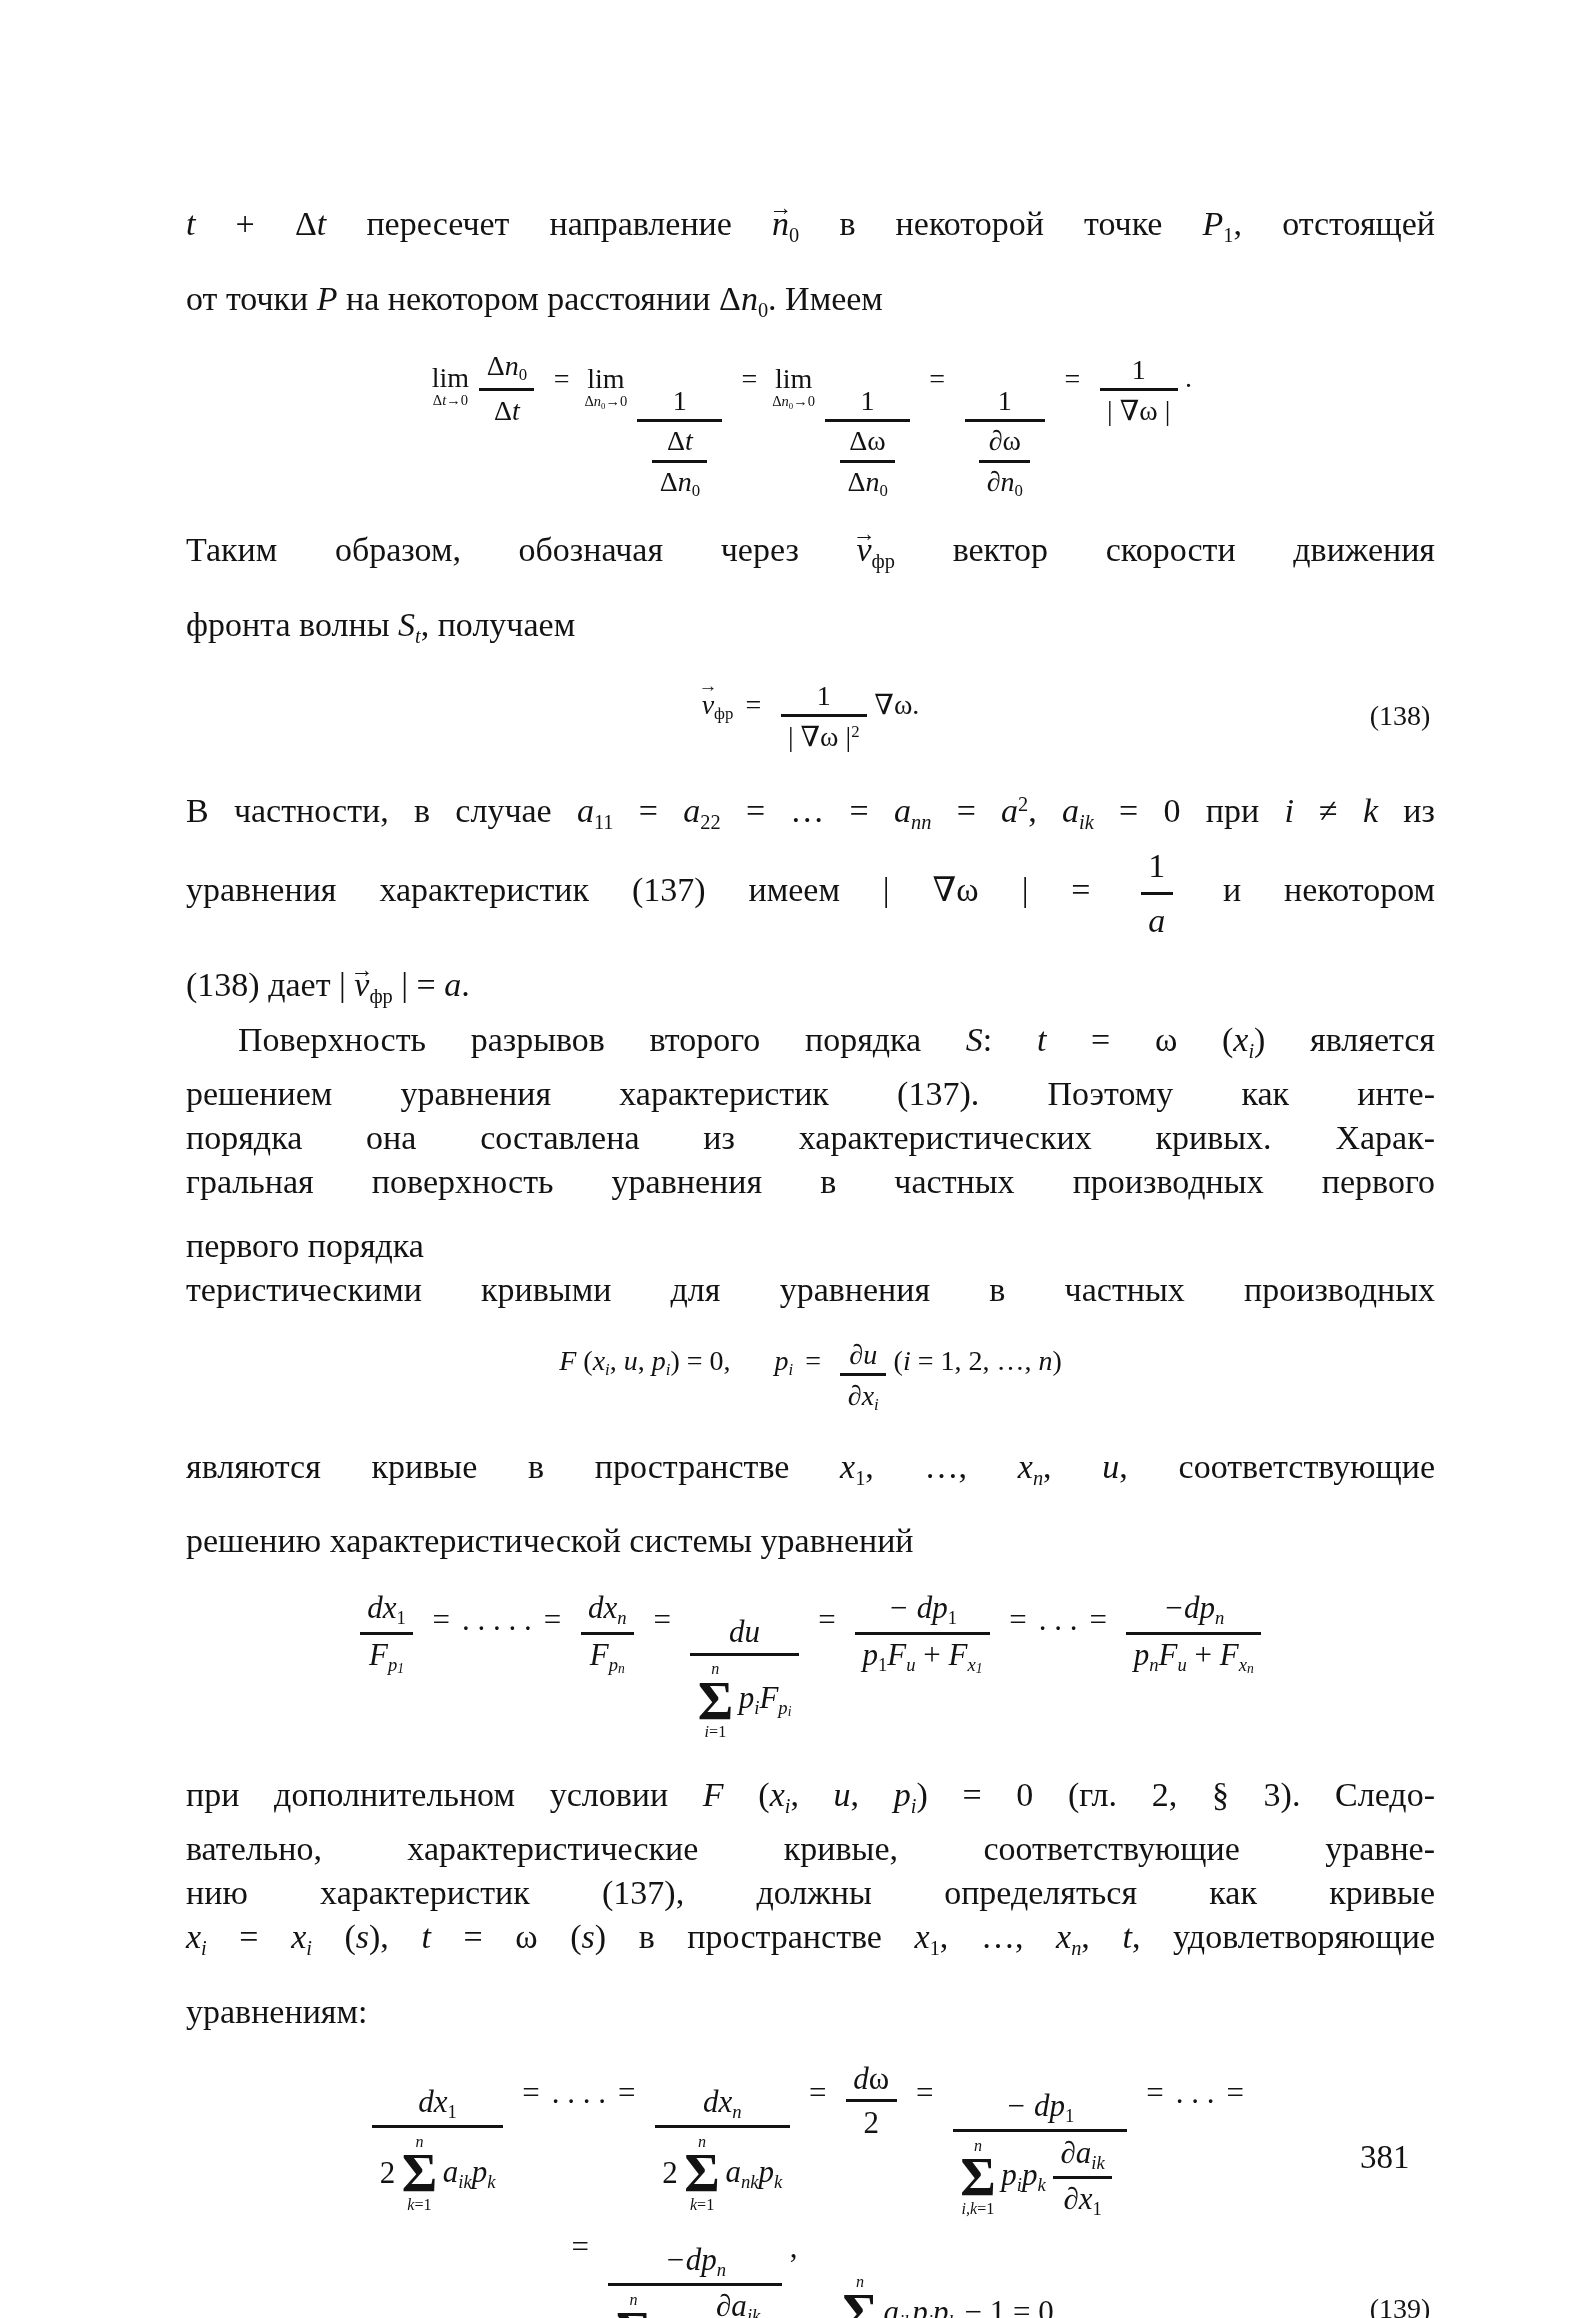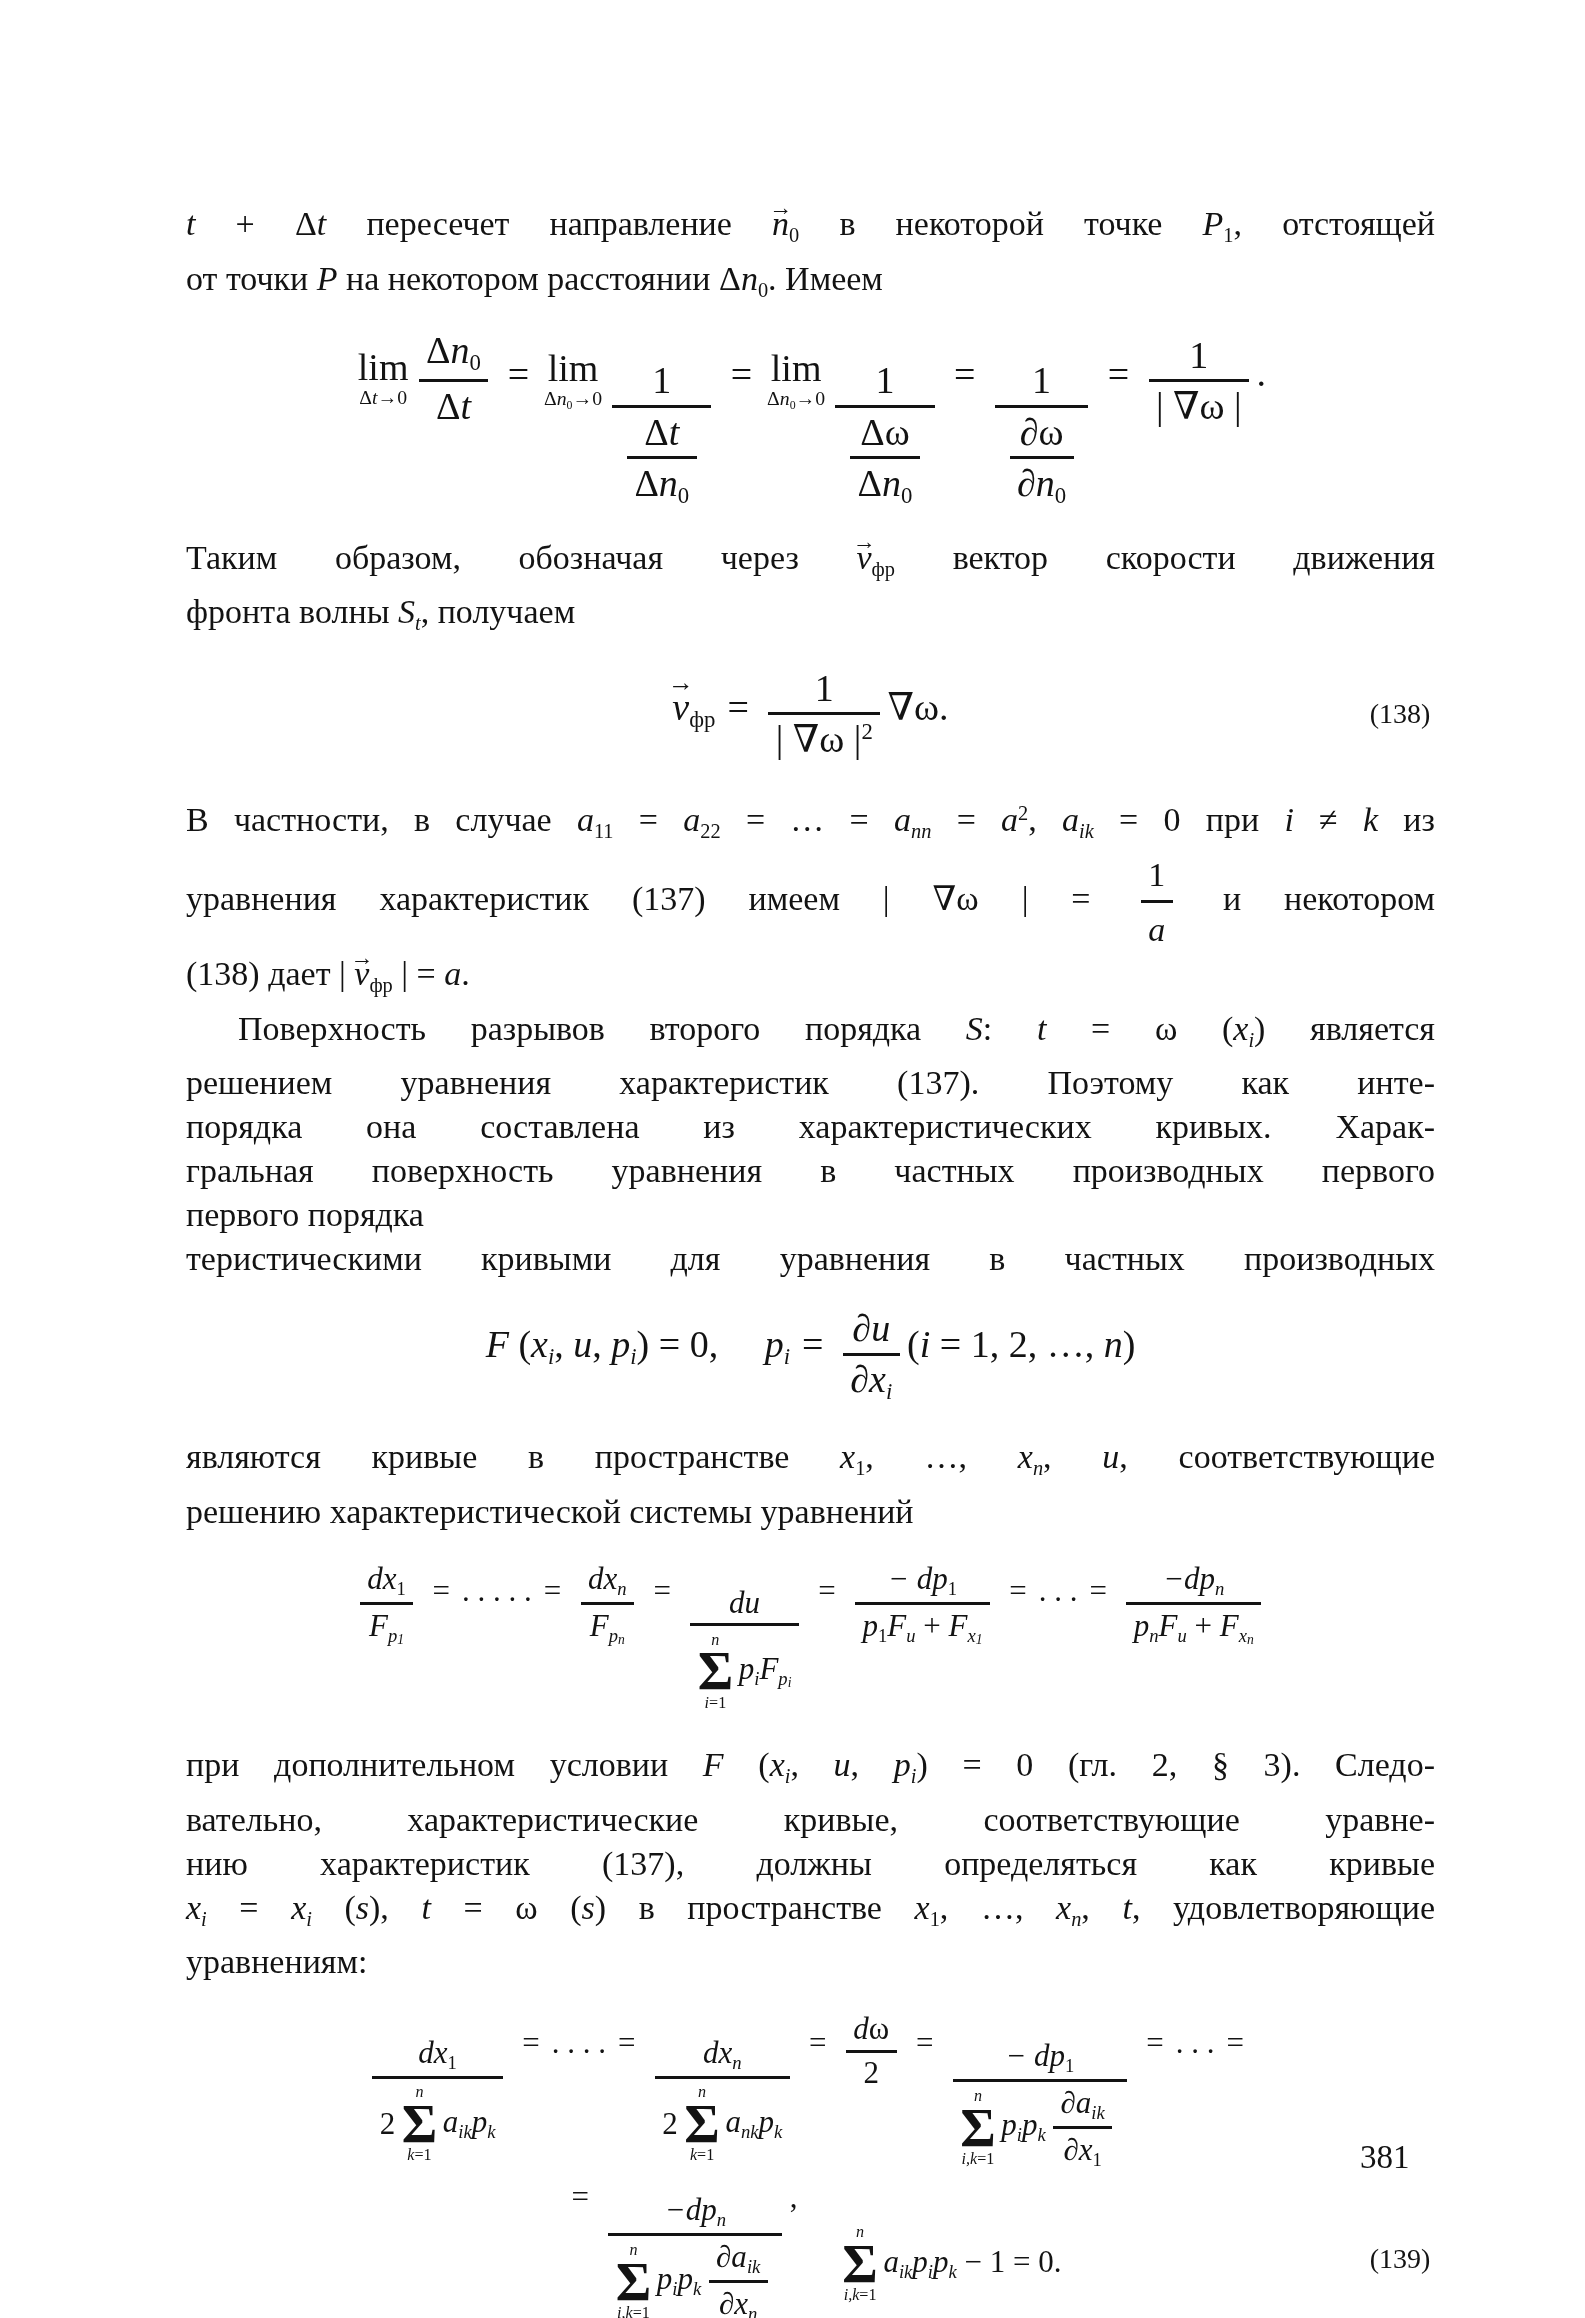--- a/index.html
+++ b/index.html
@@ -3,21 +3,21 @@
 <meta charset="utf-8">
 <style>
   html,body{margin:0;padding:0;}
   body{
     width:1585px;height:2393px;position:relative;background:#ffffff;color:#131313;
     font-family:"Liberation Serif","DejaVu Serif",serif;
   }
   .content{position:absolute;left:186px;top:202px;width:1249px;font-size:34px;line-height:44px;}
   .para{margin:0;}
   .pline{text-align:justify;text-align-last:justify;}
-  .pline.last{text-align-last:auto;}
+  .pline.last{text-align-last:auto;margin-top:20px;}
   .para.indent .pline:first-child{text-indent:52px;}
   .rm{font-style:normal;}
   .it{font-style:italic;}
   .op{margin:0 12px;}
   .gap{margin:0 18.5px;}
   .sub{font-size:60%;vertical-align:-0.32em;font-style:italic;}
   .subr{font-size:60%;vertical-align:-0.32em;font-style:normal;}
   .ssub{font-size:44%;vertical-align:-0.62em;font-style:italic;}
   .sup{font-size:60%;vertical-align:0.55em;}
   .vec{position:relative;display:inline-block;}
@@ -28,21 +28,21 @@
   .sumwrap{display:inline-flex;align-items:center;vertical-align:middle;}
   .spre{margin-right:6.5px;}
   .sumstack{display:inline-flex;flex-direction:column;align-items:center;line-height:1;}
   .slim{font-size:52%;line-height:1.15;font-style:normal;}
   .sigma{font-size:175%;line-height:0.82;font-weight:bold;}
   .sbody{margin-left:5.6px;}
   .lim{display:inline-block;text-align:center;vertical-align:middle;margin:0 2.8px;}
   .limword{display:block;line-height:1;}
   .limunder{display:block;font-size:52%;line-height:1.2;text-align:center;}
   .dformula{position:relative;margin:22px 0 26px;}
-  .dmath{text-align:center;font-size:38px;line-height:1.05;}
+  .dmath{text-align:center;font-size:28px;line-height:1.05;}
   .f-lim{margin:20.4px 0 28px;}
   .f-138{margin:24px 0 31px;}
   .f-F{margin:28px 0 31px;}
   .f-chain .dmath,.f-139a .dmath,.f-139b .dmath{font-size:31px;}
   .f-chain{margin:29px 0 31px;}
   .f-139a{margin:29px 0 12px;}
   .f-139b{margin:4.6px 0 0;}
   .eqnum{position:absolute;right:4.6px;top:50%;transform:translateY(-50%);font-size:28px;}
   .f-139b .eqnum{top:56px;transform:none;}
   .pagenum{position:absolute;left:1360px;top:2139px;font-size:33px;}

